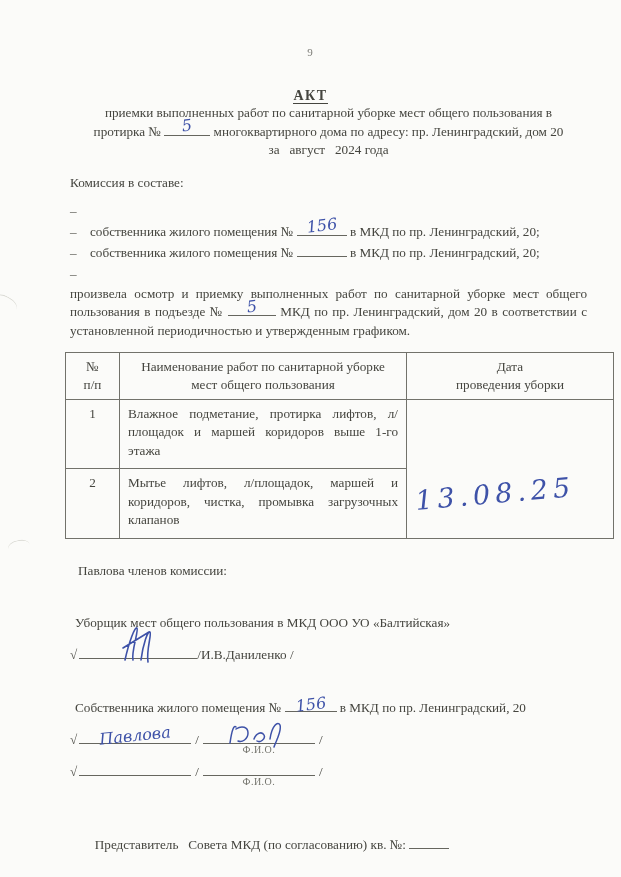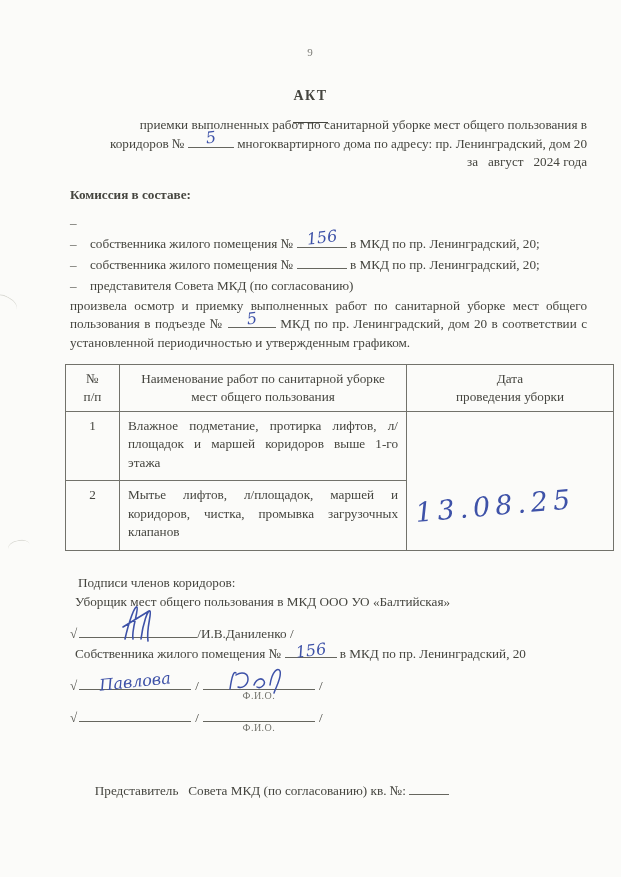--- a/index.html
+++ b/index.html
@@ -15,27 +15,27 @@
   .content{margin:0 34px 0 70px;}
 
   .page-number{
     padding-top:46px;text-align:center;
     font-size:11px;color:#7d7d78;letter-spacing:1px;
   }
   .doc-title{
     margin-top:30px;text-align:center;
     font-size:14px;font-weight:bold;letter-spacing:1.5px;
   }
-  .doc-title span{border-bottom:1.5px solid #45453f;padding-bottom:19px;}
-
-  .intro{margin-top:12px;text-align:right;font-size:13.2px;line-height:1.42;}
+  .doc-title span{border-bottom:1.5px solid #45453f;padding-bottom:0;}
+
+  .intro{text-align:center;font-size:13.2px;line-height:1.42;}
   .intro .line{display:block;}
   .pre-space{white-space:pre-wrap;}
 
-  .section-heading{margin-top:15px;font-size:13.2px;font-weight:bold;}
+  .section-heading{margin-top:15px;font-size:13.2px;}
 
   .commission-list{margin-top:10px;font-size:13.2px;line-height:1.58;}
   .commission-item{display:flex;}
   .dash{width:20px;flex:0 0 20px;color:#55554f;}
 
   .acceptance{font-size:13.2px;line-height:1.4;text-align:justify;}
 
   
   .blank{
     display:inline-block;position:relative;
@@ -70,21 +70,21 @@
   td.cell-date{position:relative;}
   .date-hand{
     position:absolute;left:8px;top:78px;
     transform:rotate(-5deg);
     font-family:"DejaVu Serif", serif;font-style:italic;
     color:#3e52a8;font-size:27px;letter-spacing:5px;white-space:nowrap;
   }
 
   
   .sign-heading{margin-top:24px;font-size:13.2px;padding-left:8px;}
-  .sig-label{margin-top:3px;font-size:13.2px;padding-left:5px;}
+  .sig-label{margin-top:36px;font-size:13.2px;padding-left:5px;}
   .sig-line{
     margin-top:15px;padding-right:8px;
     font-size:13.2px;white-space:nowrap;
   }
   .sig-line .check{margin-right:2px;color:#55554f;}
   .sig-blank{
     display:inline-block;position:relative;
     border-bottom:1px solid #66665f;height:12px;
     vertical-align:baseline;
   }
@@ -121,42 +121,41 @@
 
   <div class="doc-title">
     <span>АКТ</span>
   </div>
 
   <div class="content">
 
     <div class="intro">
       <span class="line">приемки выполненных работ по санитарной уборке мест общего пользования в</span>
       <span class="line">
-        <span>коридоров № </span><span class="blank" style="width:46px;"><span class="hand">5</span></span><span> многоквартирного дома по адресу: пр. Ленинградский, дом 20</span>
+        <span>протирка № </span><span class="blank" style="width:46px;"><span class="hand">5</span></span><span> многоквартирного дома по адресу: пр. Ленинградский, дом 20</span>
       </span>
       <span class="line pre-space">за   август   2024 года</span>
     </div>
 
     <div class="section-heading">Комиссия в составе:</div>
 
     <div class="commission-list">
       <div class="commission-item">
         <span class="dash">–</span>
       </div>
       <div class="commission-item">
         <span class="dash">–</span>
         <span><span>собственника жилого помещения № </span><span class="blank" style="width:50px;"><span class="hand">156</span></span><span> в МКД по пр. Ленинградский, 20;</span></span>
       </div>
       <div class="commission-item">
         <span class="dash">–</span>
         <span><span>собственника жилого помещения № </span><span class="blank" style="width:50px;"></span><span> в МКД по пр. Ленинградский, 20;</span></span>
       </div>
       <div class="commission-item">
         <span class="dash">–</span>
-        <span>представителя Совета МКД (по согласованию)</span>
       </div>
     </div>
 
     <div class="acceptance">
       <span>произвела осмотр и приемку выполненных работ по санитарной уборке мест общего пользования в подъезде № </span><span class="blank" style="width:48px;"><span class="hand">5</span></span><span> МКД по пр. Ленинградский, дом 20 в соответствии с установленной периодичностью и утвержденным графиком.</span>
     </div>
 
     <table class="works">
       <thead>
         <tr>
@@ -176,21 +175,21 @@
             <span class="date-hand">13.08.25</span>
           </td>
         </tr>
         <tr>
           <td class="cell-num">2</td>
           <td class="cell-text">Мытье лифтов, л/площадок, маршей и коридоров, чистка, промывка  загрузочных клапанов</td>
         </tr>
       </tbody>
     </table>
 
-    <div class="sign-heading">Подписи членов коридоров:</div>
+    <div class="sign-heading">Павлова членов комиссии:</div>
 
     <div class="sig-label">Уборщик мест общего пользования в МКД ООО УО «Балтийская»</div>
     <div class="sig-line">
       <span class="check">√</span><span class="sig-blank" style="width:118px;"><svg class="scribble" width="46" height="42" viewBox="0 0 46 42">
             <path d="M10 38 C 14 20, 20 4, 22 6 C 24 8, 16 30, 18 38 M 8 26 L 34 10 M 26 38 C 28 22, 33 8, 35 10 C 37 12, 31 28, 33 40" fill="none" stroke="#3e52a8" stroke-width="1.6" stroke-linecap="round"></path>
           </svg></span><span>/И.В.Даниленко /</span>
     </div>
 
     <div class="sig-label">
       <span>Собственника жилого помещения № </span><span class="blank" style="width:52px;"><span class="hand">156</span></span><span> в МКД по пр. Ленинградский, 20</span>

